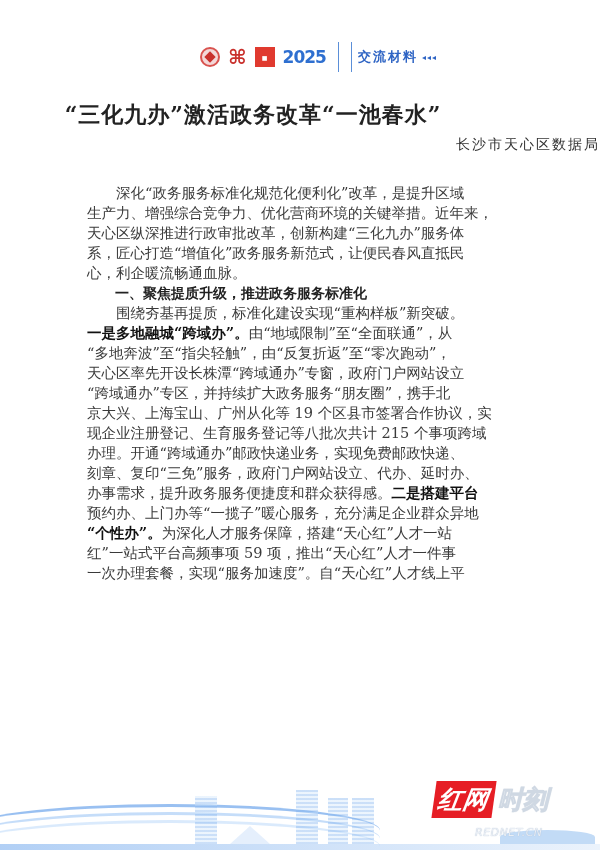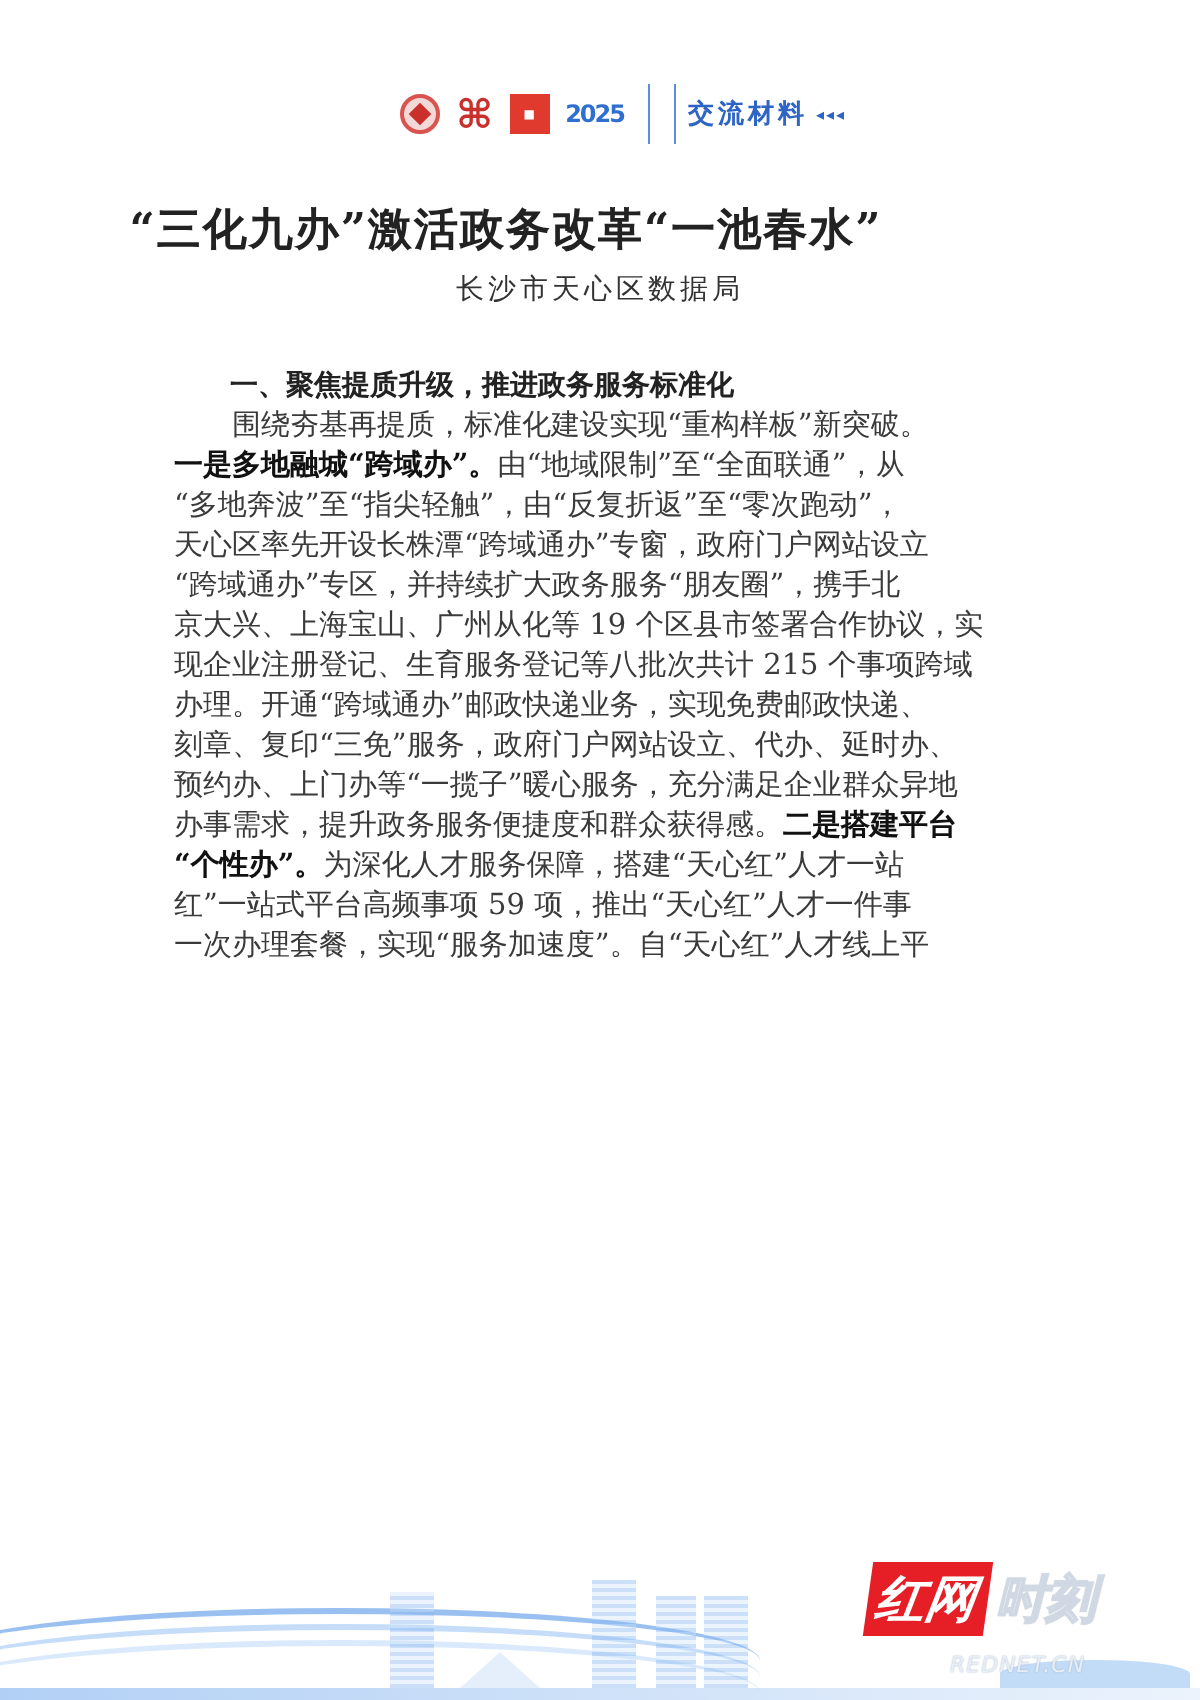--- a/index.html
+++ b/index.html
@@ -4,28 +4,28 @@
 <style>
   html, body { margin:0; padding:0; }
   body { width:600px; height:850px; background:#ffffff; position:relative; overflow:hidden;
          font-family:"DejaVu Serif", "Liberation Serif", serif; color:#333; }
   .header { position:absolute; top:40px; left:200px; height:34px; display:flex; align-items:center; }
   .logo { display:inline-block; margin-right:8px; }
   .logo-seal { width:20px; height:20px; border-radius:50%; background:#f3d8d8; border:2px solid #d9534f; box-sizing:border-box; position:relative; }
   .logo-seal::after { content:""; position:absolute; left:4px; top:4px; width:8px; height:8px; background:#c9302c; transform:rotate(45deg); }
   .logo-zhong { color:#c9302c; font-weight:bold; font-size:20px; font-family:"DejaVu Sans", sans-serif; line-height:20px; }
   .logo-red { width:20px; height:20px; background:#e03a2f; color:#fff; font-size:6px; display:flex; align-items:center; justify-content:center; font-family:"DejaVu Sans", sans-serif; }
-  .year { color:#2e6fd0; font-weight:bold; font-size:12px; font-family:"DejaVu Sans", sans-serif; letter-spacing:-1px; margin-right:6px; }
+  .year { color:#2e6fd0; font-weight:bold; font-size:17px; font-family:"DejaVu Sans", sans-serif; letter-spacing:-1px; margin-right:6px; }
   .vsep { width:1px; height:30px; background:#5b8fd8; margin:0 6px; }
   .conf { color:#3a6fc9; font-size:10px; line-height:12px; font-family:"DejaVu Sans", sans-serif; font-weight:bold; }
   .material { color:#2e64c4; font-size:13px; font-weight:bold; font-family:"DejaVu Sans", sans-serif; letter-spacing:2px; }
   .arrows { color:#2e64c4; font-size:8px; margin-left:4px; letter-spacing:1px; }
 
   .title { position:absolute; top:100px; left:0; width:506px; text-align:center; font-size:22px; font-weight:bold; color:#222; letter-spacing:1px; }
-  .subtitle { position:absolute; top:136px; left:0; width:600px; text-align:center; font-size:14px; color:#333; letter-spacing:2px; }
+  .subtitle { position:absolute; top:136px; left:0; width:600px; text-align:right; font-size:14px; color:#333; letter-spacing:2px; }
 
   .content { position:absolute; top:183px; left:87px; width:435px; font-size:14.5px; line-height:20px; color:#3a3a3a; text-align:justify; }
   .content .line { display:block; white-space:nowrap; height:20px; }
   .bold { font-weight:bold; color:#111; }
   .h2 { font-family:"DejaVu Sans", sans-serif; font-weight:bold; color:#222; font-size:14px; }
 
   .footer-band { position:absolute; left:0; top:790px; width:600px; height:60px; overflow:hidden; }
   .swoosh { position:absolute; left:-40px; width:420px; border-radius:50%; border-top:3px solid rgba(70,140,230,0.55); }
   .tower { position:absolute; bottom:6px; background:repeating-linear-gradient(0deg, rgba(140,185,240,0.45) 0 2px, rgba(200,225,250,0.35) 2px 4px); }
   .ground { position:absolute; bottom:0; left:0; width:600px; height:6px; background:linear-gradient(to right, rgba(100,160,235,0.5), rgba(190,215,245,0.3)); }
@@ -47,33 +47,40 @@
   <span class="vsep"></span>
   <span class="vsep"></span>
   <span class="material">交流材料</span>
   <span class="arrows">◂◂◂</span>
 </div>
 
 <div class="title">“三化九办”激活政务改革“一池春水”</div>
 <div class="subtitle">长沙市天心区数据局</div>
 
 <div class="content">
+  <div>
+    <span class="line" style="padding-left:2em">深化“政务服务标准化规范化便利化”改革，是提升区域</span>
+    <span class="line">生产力、增强综合竞争力、优化营商环境的关键举措。近年来，</span>
+    <span class="line">天心区纵深推进行政审批改革，创新构建“三化九办”服务体</span>
+    <span class="line">系，匠心打造“增值化”政务服务新范式，让便民春风直抵民</span>
+    <span class="line">心，利企暖流畅通血脉。</span>
+  </div>
   <span class="line h2" style="padding-left:2em">一、聚焦提质升级，推进政务服务标准化</span>
   <div>
     <span class="line" style="padding-left:2em">围绕夯基再提质，标准化建设实现“重构样板”新突破。</span>
     <span class="line"><span class="bold">一是多地融城“跨域办”。</span><span>由“地域限制”至“全面联通”，从</span></span>
     <span class="line">“多地奔波”至“指尖轻触”，由“反复折返”至“零次跑动”，</span>
     <span class="line">天心区率先开设长株潭“跨域通办”专窗，政府门户网站设立</span>
     <span class="line">“跨域通办”专区，并持续扩大政务服务“朋友圈”，携手北</span>
     <span class="line">京大兴、上海宝山、广州从化等 19 个区县市签署合作协议，实</span>
     <span class="line">现企业注册登记、生育服务登记等八批次共计 215 个事项跨域</span>
     <span class="line">办理。开通“跨域通办”邮政快递业务，实现免费邮政快递、</span>
     <span class="line">刻章、复印“三免”服务，政府门户网站设立、代办、延时办、</span>
+    <span class="line"><span>办事需求，提升政务服务便捷度和群众获得感。</span><span class="bold">二是搭建平台</span></span>
     <span class="line">预约办、上门办等“一揽子”暖心服务，充分满足企业群众异地</span>
-    <span class="line"><span>办事需求，提升政务服务便捷度和群众获得感。</span><span class="bold">二是搭建平台</span></span>
     <span class="line"><span class="bold">“个性办”。</span><span>为深化人才服务保障，搭建“天心红”人才一站</span></span>
     <span class="line">红”一站式平台高频事项 59 项，推出“天心红”人才一件事</span>
     <span class="line">一次办理套餐，实现“服务加速度”。自“天心红”人才线上平</span>
   </div>
 </div>
 
 <div class="footer-band">
   <div class="swoosh" style="top:14px; height:50px;"></div>
   <div class="swoosh" style="top:22px; height:50px; border-top-color:rgba(110,170,240,0.4);"></div>
   <div class="swoosh" style="top:30px; height:50px; border-top-color:rgba(150,195,245,0.35);"></div>

